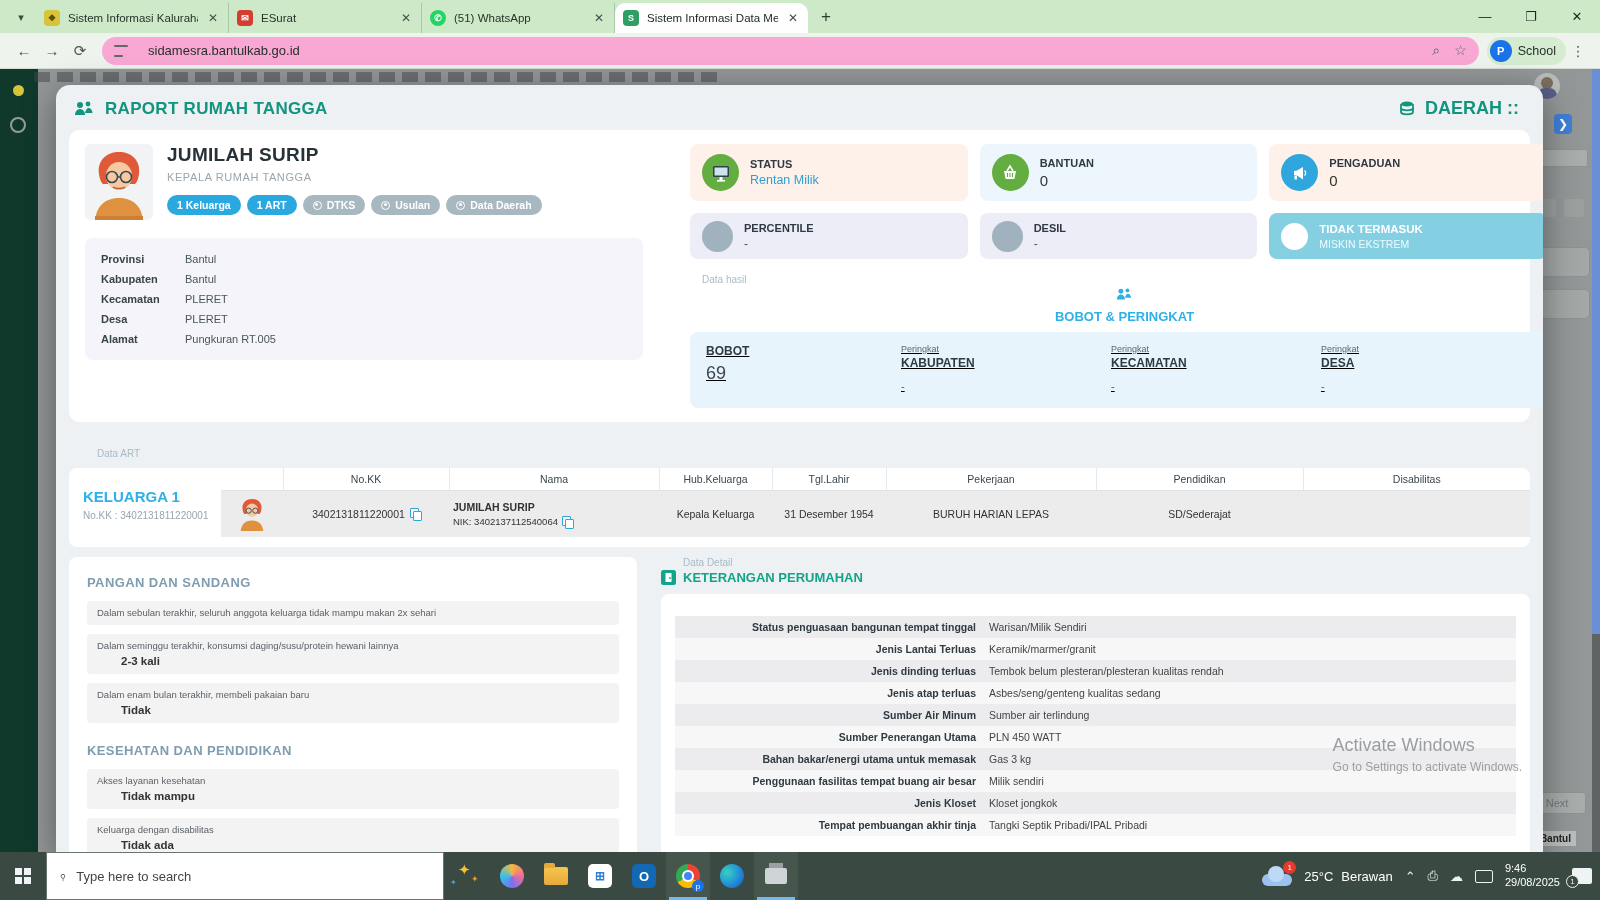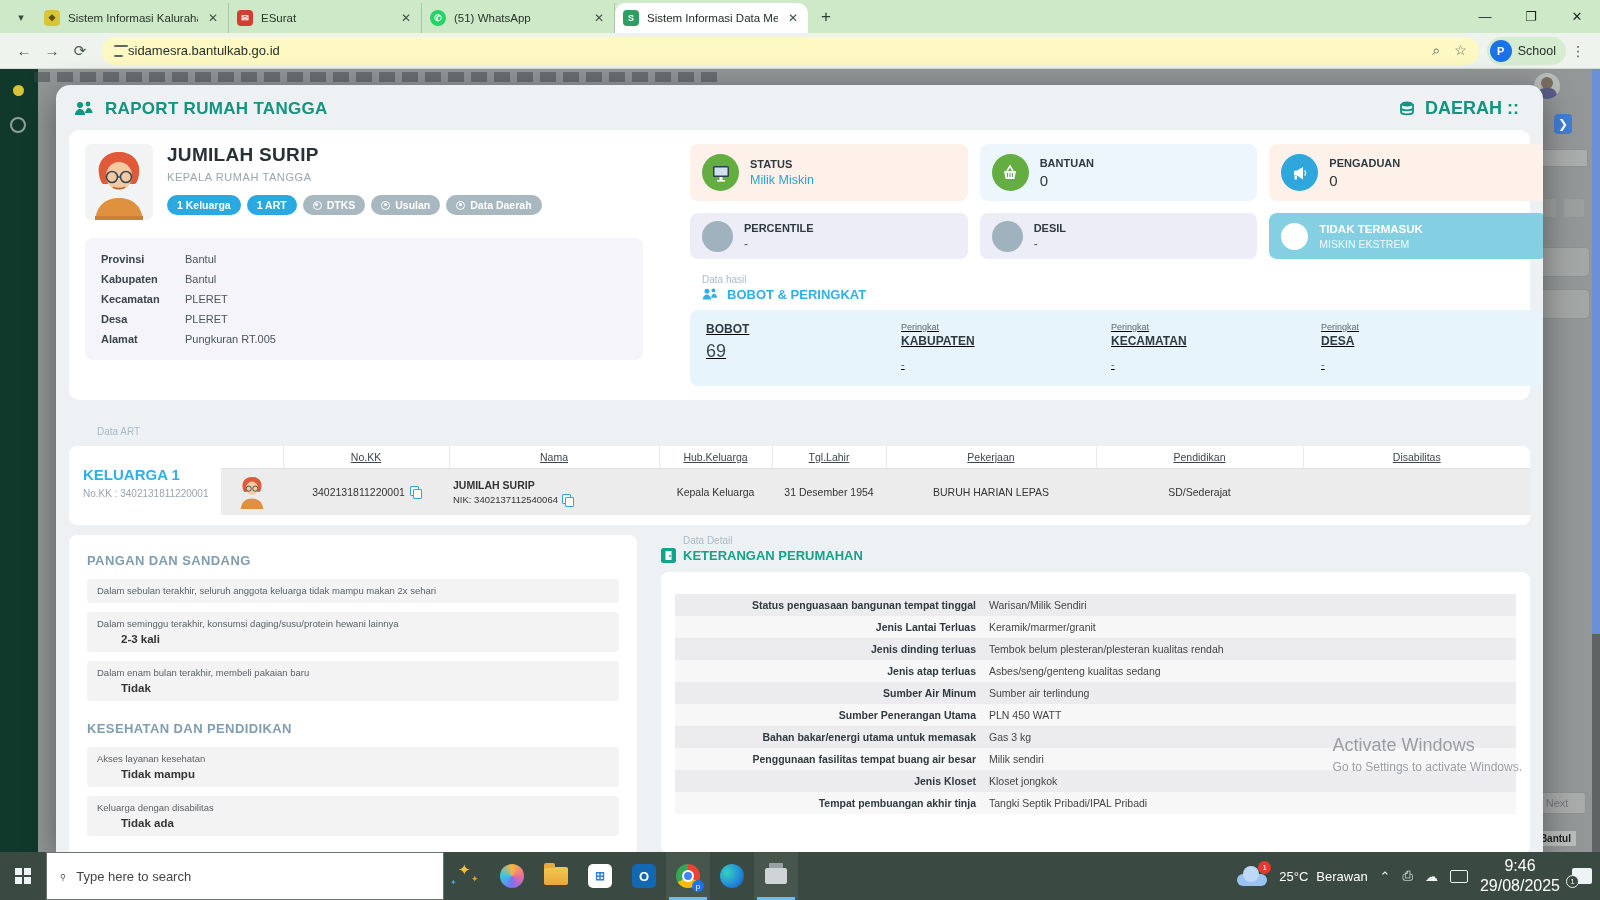--- a/index.html
+++ b/index.html
@@ -13,21 +13,21 @@
   .tab.active { background:#fdfefd; border-radius:10px 10px 0 0; border-right:none; color:#1d2620; }
   .tab .fav { width:16px; height:16px; border-radius:4px; flex:none; display:flex; align-items:center; justify-content:center; color:#fff; font-size:9px; font-weight:bold; }
   .tab .t { flex:1; overflow:hidden; white-space:nowrap; }
   .tab .x { font-size:12px; color:#44504a; padding:0 2px; }
   .newtab { width:24px; height:24px; margin:0 0 4px 6px; display:flex; align-items:center; justify-content:center; font-size:17px; color:#2e3a30; }
   .wincontrols { position:absolute; right:0; top:0; height:33px; display:flex; }
   .winbtn { width:46px; height:33px; display:flex; align-items:center; justify-content:center; font-size:13px; color:#1d2620; }
 
   .toolbar { position:absolute; top:33px; left:0; right:0; height:36px; background:#eff3ed; display:flex; align-items:center; padding:0 10px; border-bottom:1px solid #d6dcd4; }
   .navbtn { width:28px; height:28px; display:flex; align-items:center; justify-content:center; font-size:15px; color:#4a5450; }
-  .urlbar { flex:1; height:28px; background:#fef9c3; border-radius:14px; margin:0 8px; display:flex; align-items:center; padding:0 12px; gap:0; }
+  .urlbar { flex:1; height:28px; background:#f9a8d4; border-radius:14px; margin:0 8px; display:flex; align-items:center; padding:0 12px; gap:20px; }
   .siteinfo { width:14px; height:12px; display:flex; flex-direction:column; justify-content:space-between; }
   .siteinfo i { display:block; height:2px; background:#5f6a64; border-radius:2px; }
   .siteinfo i:nth-child(1){ width:14px } .siteinfo i:nth-child(2){ width:9px }
   .url { font-size:13px; color:#25302a; flex:1; }
   .urlicons { display:flex; gap:14px; color:#5f6a64; font-size:14px; }
   .profile-chip { background:#d5ecd1; border-radius:14px; height:28px; display:flex; align-items:center; gap:6px; padding:0 10px 0 3px; }
   .profile-chip .pav { width:22px; height:22px; border-radius:50%; background:#1a73e8; color:#fff; font-size:11px; font-weight:bold; display:flex; align-items:center; justify-content:center; }
   .profile-chip .pl { font-size:12.5px; color:#25302a; }
   .menudots { width:24px; display:flex; align-items:center; justify-content:center; color:#4a5450; font-size:14px; }
 
@@ -82,38 +82,38 @@
   .ic-gray { width:31px; height:31px; background:#9fb2bd; } .ic-white { width:27px; height:27px; background:#fff; }
   .stat-label { font-size:11px; font-weight:bold; color:#2f3a40; }
   .stat-link { font-size:12.5px; color:#2f9fd0; margin-top:3px; }
   .stat-num { font-size:15px; color:#333; margin-top:3px; }
   .stat-dash { font-size:12px; color:#555; margin-top:3px; }
   .cyan .stat-label { color:#fff; font-size:11.5px; } .cyan .stat-sub { color:#eefbff; font-size:10.5px; margin-top:3px; }
 
   .kicker { color:#a9bac6; font-size:10px; }
   .hasil-kicker { margin:15px 0 0 12px; }
   .sec-title { display:flex; align-items:center; gap:7px; font-weight:bold; font-size:13px; margin-top:2px; }
-  .blue-t { color:#2fb0e8; } .green-t { color:#12a489; }
+  .blue-t { color:#2fb0e8;flex-direction:column; } .green-t { color:#12a489; }
   .hasil-card { background:#e8f4fb; border-radius:8px; padding:12px 16px 16px; display:flex; margin-top:8px;text-decoration:underline; }
   .h-col1 { width:195px; } .h-coln { width:210px; }
   .h-big-label { font-size:12px; font-weight:bold; color:#2f3a40; }
   .h-big-val { font-size:18px; color:#3c464c; margin-top:5px; }
   .h-k { font-size:9px; color:#5d686f; }
   .h-n { font-size:12px; font-weight:bold; color:#2f3a40; margin-top:2px; }
   .h-v { font-size:11px; color:#555; margin-top:10px; }
 
   .sec { margin:26px 13px 0; }
   .sec .kicker { margin-left:28px; }
   .art-card { margin:9px 13px 0; background:#fff; border-radius:8px; display:flex; padding:0 0 10px 14px; }
   .fam { width:138px; flex:none; padding-top:20px; }
   .fam-title { color:#2fb0e8; font-weight:bold; font-size:15px; }
   .fam-kk { color:#9aa5ad; font-size:10px; margin-top:5px; }
   table { border-collapse:collapse; }
   .art-table { flex:1; font-size:10.5px; color:#333; }
-  .art-table th { font-weight:normal; color:#3c464c; height:22px; border-bottom:1px solid #dfe3e6; border-left:1px solid #e7eaec;text-decoration:underline; }
+  .art-table th { font-weight:normal; color:#3c464c; height:22px; border-bottom:1px solid #dfe3e6; border-left:1px solid #e7eaec; }
   .art-table th:first-child { border-left:none; }
   .art-table td { background:#ececec; height:47px; text-align:center; vertical-align:middle; }
   .art-table td.nm { text-align:left; padding-left:4px; }
   .nm .n1 { font-weight:bold; } .nm .n2 { font-size:9.5px; margin-top:3px; display:flex; align-items:center; gap:4px; }
   .kkcell { display:flex; align-items:center; justify-content:center; gap:5px; }
   .copy-ic { width:10px; height:11px; position:relative; display:inline-block; }
   .copy-ic::before, .copy-ic::after { content:""; position:absolute; width:7px; height:8px; border:1px solid #2fa7dd; border-radius:1px; background:#fff; }
   .copy-ic::before { left:0; top:0; } .copy-ic::after { left:3px; top:3px; }
 
   .bottom { display:flex; gap:24px; margin:10px 13px 0; align-items:flex-start; }
@@ -167,21 +167,21 @@
   .printer-ic { width:22px; height:16px; background:#cfd4d6; border-radius:2px; position:relative; }
   .printer-ic::before { content:""; position:absolute; top:-5px; left:4px; width:14px; height:5px; background:#9aa0a3; }
   .tray { margin-left:auto; display:flex; align-items:center; gap:12px; padding-right:8px; color:#fff; }
   .cloud { position:relative; width:30px; height:20px; }
   .cloud i { position:absolute; bottom:0; left:0; width:30px; height:12px; background:#9cc3ef; border-radius:7px; }
   .cloud b { position:absolute; bottom:4px; left:6px; width:16px; height:16px; background:#bdd9f5; border-radius:50%; }
   .cloud .bdg { position:absolute; top:-5px; right:-4px; width:13px; height:13px; border-radius:50%; background:#e23b2e; color:#fff; font-size:8px; display:flex; align-items:center; justify-content:center; }
   .wtext { font-size:13px; display:flex; gap:8px; }
   .tray-ic { font-size:13px; color:#eef3f5; }
   .tline { width:18px; height:13px; border:1.5px solid #eef3f5; border-radius:2px; }
-  .clock { text-align:center; font-size:16px; line-height:1.25; }
+  .clock { text-align:left; font-size:11px; line-height:1.25; }
   .notif { position:relative; width:20px; height:16px; background:#eef3f5; border-radius:2px; }
   .notif .nb { position:absolute; left:-6px; bottom:-4px; width:13px; height:13px; border-radius:50%; background:#3a4a42; border:1.5px solid #eef3f5; color:#eef3f5; font-size:8px; display:flex; align-items:center; justify-content:center; }
 </style>
 </head>
 <body>
 
 <div class="screen">
 
   <div class="titlebar">
     <div class="tabsearch">▾</div>
@@ -347,21 +347,21 @@
               <span class="ic-circle ic-green">
                 <svg width="20" height="18" viewBox="0 0 20 18">
                     <rect x="2" y="2" width="16" height="11" rx="1.5" fill="#2f3f4a"></rect>
                     <rect x="3.5" y="3.5" width="13" height="8" fill="#cfe3ef"></rect>
                     <rect x="8.5" y="13" width="3" height="3" fill="#fff"></rect>
                     <rect x="6" y="16" width="8" height="1.6" fill="#fff"></rect>
                   </svg>
               </span>
               <div>
                 <div class="stat-label">STATUS</div>
-                <div class="stat-link">Milik Miskin</div>
+                <div class="stat-link">Rentan Milik</div>
               </div>
             </div>
             <div class="stat blue">
               <span class="ic-circle ic-green">
                 <svg width="18" height="18" viewBox="0 0 18 18">
                     <path d="M3 7h12l-1.6 8H4.6z" fill="#fff"></path>
                     <path d="M6 7l3-5 3 5" fill="none" stroke="#fff" stroke-width="1.5"></path>
                     <path d="M6.5 9v4M9 9v4M11.5 9v4" stroke="#5fa845" stroke-width="1.1"></path>
                   </svg>
               </span>

